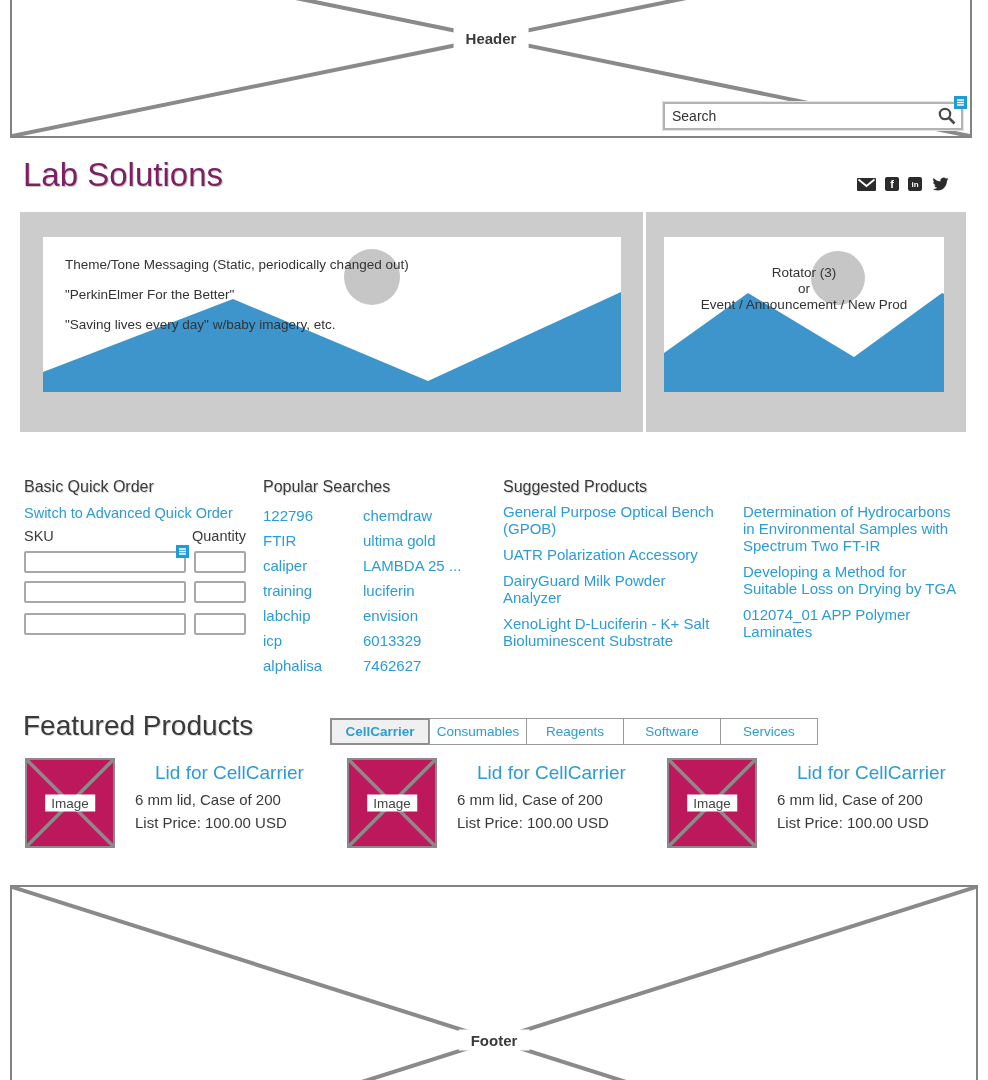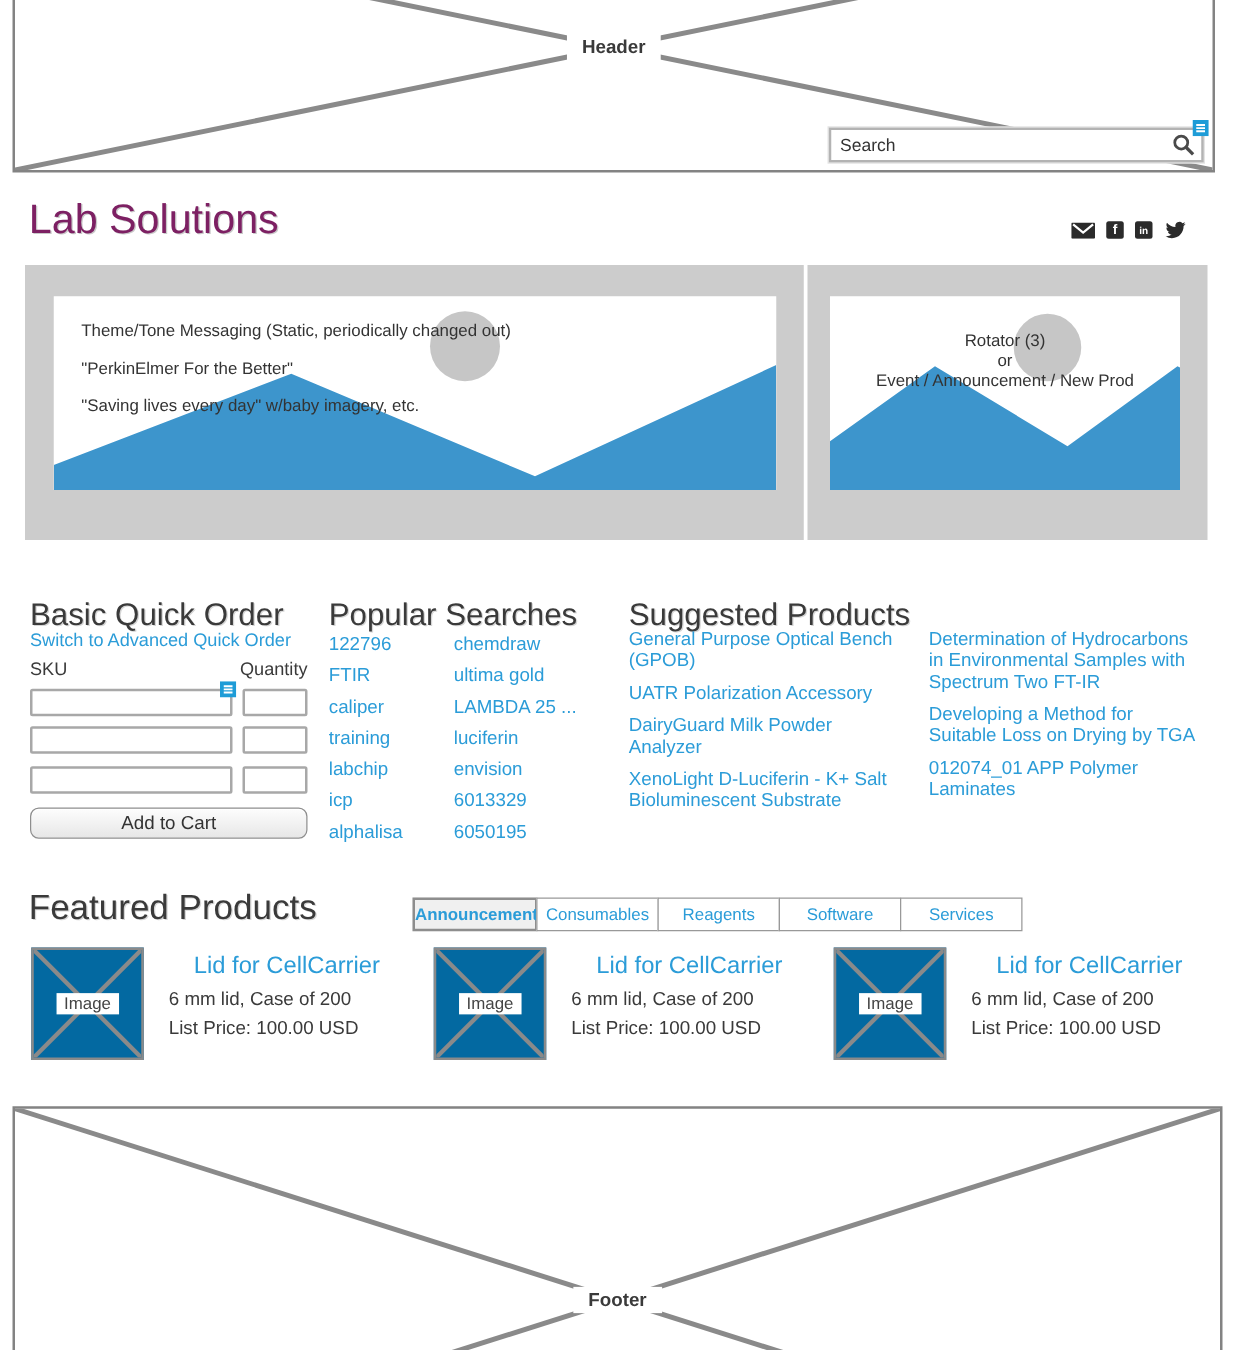--- a/index.html
+++ b/index.html
@@ -42,21 +42,21 @@
   .hero-img-left{left:23px;top:25px;width:578px;height:155px;}
   .hero-img-right{left:18px;top:25px;width:280px;height:155px;}
   .hero-img svg{position:absolute;left:0;top:0;}
   .hero-text-left{position:absolute;left:22px;top:0;font-size:13.5px;color:#333;}
   .hero-text-left span{position:absolute;left:0;white-space:nowrap;}
   .hero-text-right{position:absolute;left:0;top:28px;width:100%;text-align:center;
       font-size:13.5px;color:#333;line-height:16px;}
   .hero-text-right span{display:block;}
 
   
-  .col-title{position:absolute;margin:0;font-size:25px;font-weight:normal;color:#3a3a3a;
+  .col-title{position:absolute;margin:0;font-size:16px;font-weight:normal;color:#3a3a3a;
       text-shadow:1px 1px 0 #d6d6d6;white-space:nowrap;top:478px;}
   .link{color:#2b9cd8;text-decoration:none;cursor:pointer;}
   .qo-switch{position:absolute;left:24px;top:505px;font-size:14.5px;}
   .qo-labels{position:absolute;left:24px;top:528px;width:222px;font-size:14.5px;color:#3a3a3a;}
   .qo-labels .lab-sku{float:left;}
   .qo-labels .lab-qty{float:right;}
   .qo-row{position:absolute;left:24px;width:222px;height:22px;}
   .qo-row input{position:absolute;top:0;height:18px;border:2px solid #a8a8a8;border-radius:2px;
       background:#fff;outline:none;font-family:"Liberation Sans",sans-serif;font-size:14px;padding:0 4px;}
   .qo-row .sku-in{left:0;width:150px;}
@@ -77,21 +77,21 @@
   .featured-title{position:absolute;left:23px;top:710px;margin:0;font-size:28px;font-weight:normal;
       color:#3a3a3a;text-shadow:1px 1px 0 #d6d6d6;}
   .tabs{position:absolute;left:330px;top:718px;display:flex;}
   .tab{width:96px;height:25px;line-height:25px;text-align:center;font-size:13.5px;
       border:1px solid #999;margin-left:-1px;background:#fff;color:#2b9cd8;cursor:pointer;}
   .tab:first-child{margin-left:0;}
   .tab.active{background:#f0f0f0;font-weight:bold;border:2px solid #8e8e8e;height:23px;line-height:23px;}
 
   .card{position:absolute;top:758px;width:310px;height:95px;}
   .card-img{position:absolute;left:0;top:0;width:86px;height:86px;border:2px solid #8a8a8a;
-      background:#0369a1;cursor:pointer;}
+      background:#be185d;cursor:pointer;}
   .card-img svg{position:absolute;left:0;top:0;width:100%;height:100%;}
   .card-img line{stroke:#8a8a8a;stroke-width:3.5;vector-effect:non-scaling-stroke;}
   .card-img .img-label{position:absolute;left:50%;top:50%;transform:translate(-50%,-50%);
       background:#fff;padding:1px 6px;font-size:13.5px;color:#444;}
   .card-title{position:absolute;left:110px;top:4px;font-size:19px;margin-left:20px;}
   .card-desc{position:absolute;left:110px;top:33px;font-size:15px;color:#3a3a3a;}
   .card-price{position:absolute;left:110px;top:56px;font-size:15px;color:#3a3a3a;}
   .card1{left:25px;} .card2{left:347px;} .card3{left:667px;}
 </style>
 </head>
@@ -180,59 +180,58 @@
     <line x1="3" y1="9" x2="10" y2="9" stroke="#fff" stroke-width="1.5"></line>
   </svg>
   <div class="qo-row" style="top:581px">
     <input class="sku-in" type="text" style="">
     <input class="qty-in" type="text" style="">
   </div>
   <div class="qo-row" style="top:613px">
     <input class="sku-in" type="text" style="">
     <input class="qty-in" type="text" style="">
   </div>
-  <button class="add-cart-btn">Add to Cart</button>
 
   <h2 class="col-title" style="left:263px">Popular Searches</h2>
   <div class="ps-col ps-col-a">
     <a class="link">122796</a>
     <a class="link">FTIR</a>
     <a class="link">caliper</a>
     <a class="link">training</a>
     <a class="link">labchip</a>
     <a class="link">icp</a>
     <a class="link">alphalisa</a>
   </div>
   <div class="ps-col ps-col-b">
     <a class="link">chemdraw</a>
     <a class="link">ultima gold</a>
     <a class="link">LAMBDA 25 ...</a>
     <a class="link">luciferin</a>
     <a class="link">envision</a>
     <a class="link">6013329</a>
-    <a class="link">6050195</a>
+    <a class="link">7462627</a>
   </div>
 
   <h2 class="col-title" style="left:503px">Suggested Products</h2>
   <div class="sug-list sug-products">
     <a class="link">General Purpose Optical Bench (GPOB)</a>
     <a class="link">UATR Polarization Accessory</a>
     <a class="link">DairyGuard Milk Powder Analyzer</a>
     <a class="link">XenoLight D-Luciferin - K+ Salt Bioluminescent Substrate</a>
   </div>
 
   <div class="sug-list sug-content">
     <a class="link">Determination of Hydrocarbons in Environmental Samples with Spectrum Two FT-IR</a>
     <a class="link">Developing a Method for Suitable Loss on Drying by TGA</a>
     <a class="link">012074_01 APP Polymer Laminates</a>
   </div>
 
   <h2 class="featured-title">Featured Products</h2>
   <div class="tabs">
-    <div class="tab active">Announcement</div>
+    <div class="tab active">CellCarrier</div>
     <div class="tab">Consumables</div>
     <div class="tab">Reagents</div>
     <div class="tab">Software</div>
     <div class="tab">Services</div>
   </div>
 
   <div class="card card1">
     <div class="card-img">
       <svg viewBox="0 0 100 100" preserveAspectRatio="none">
         <line x1="0" y1="0" x2="100" y2="100"></line>

